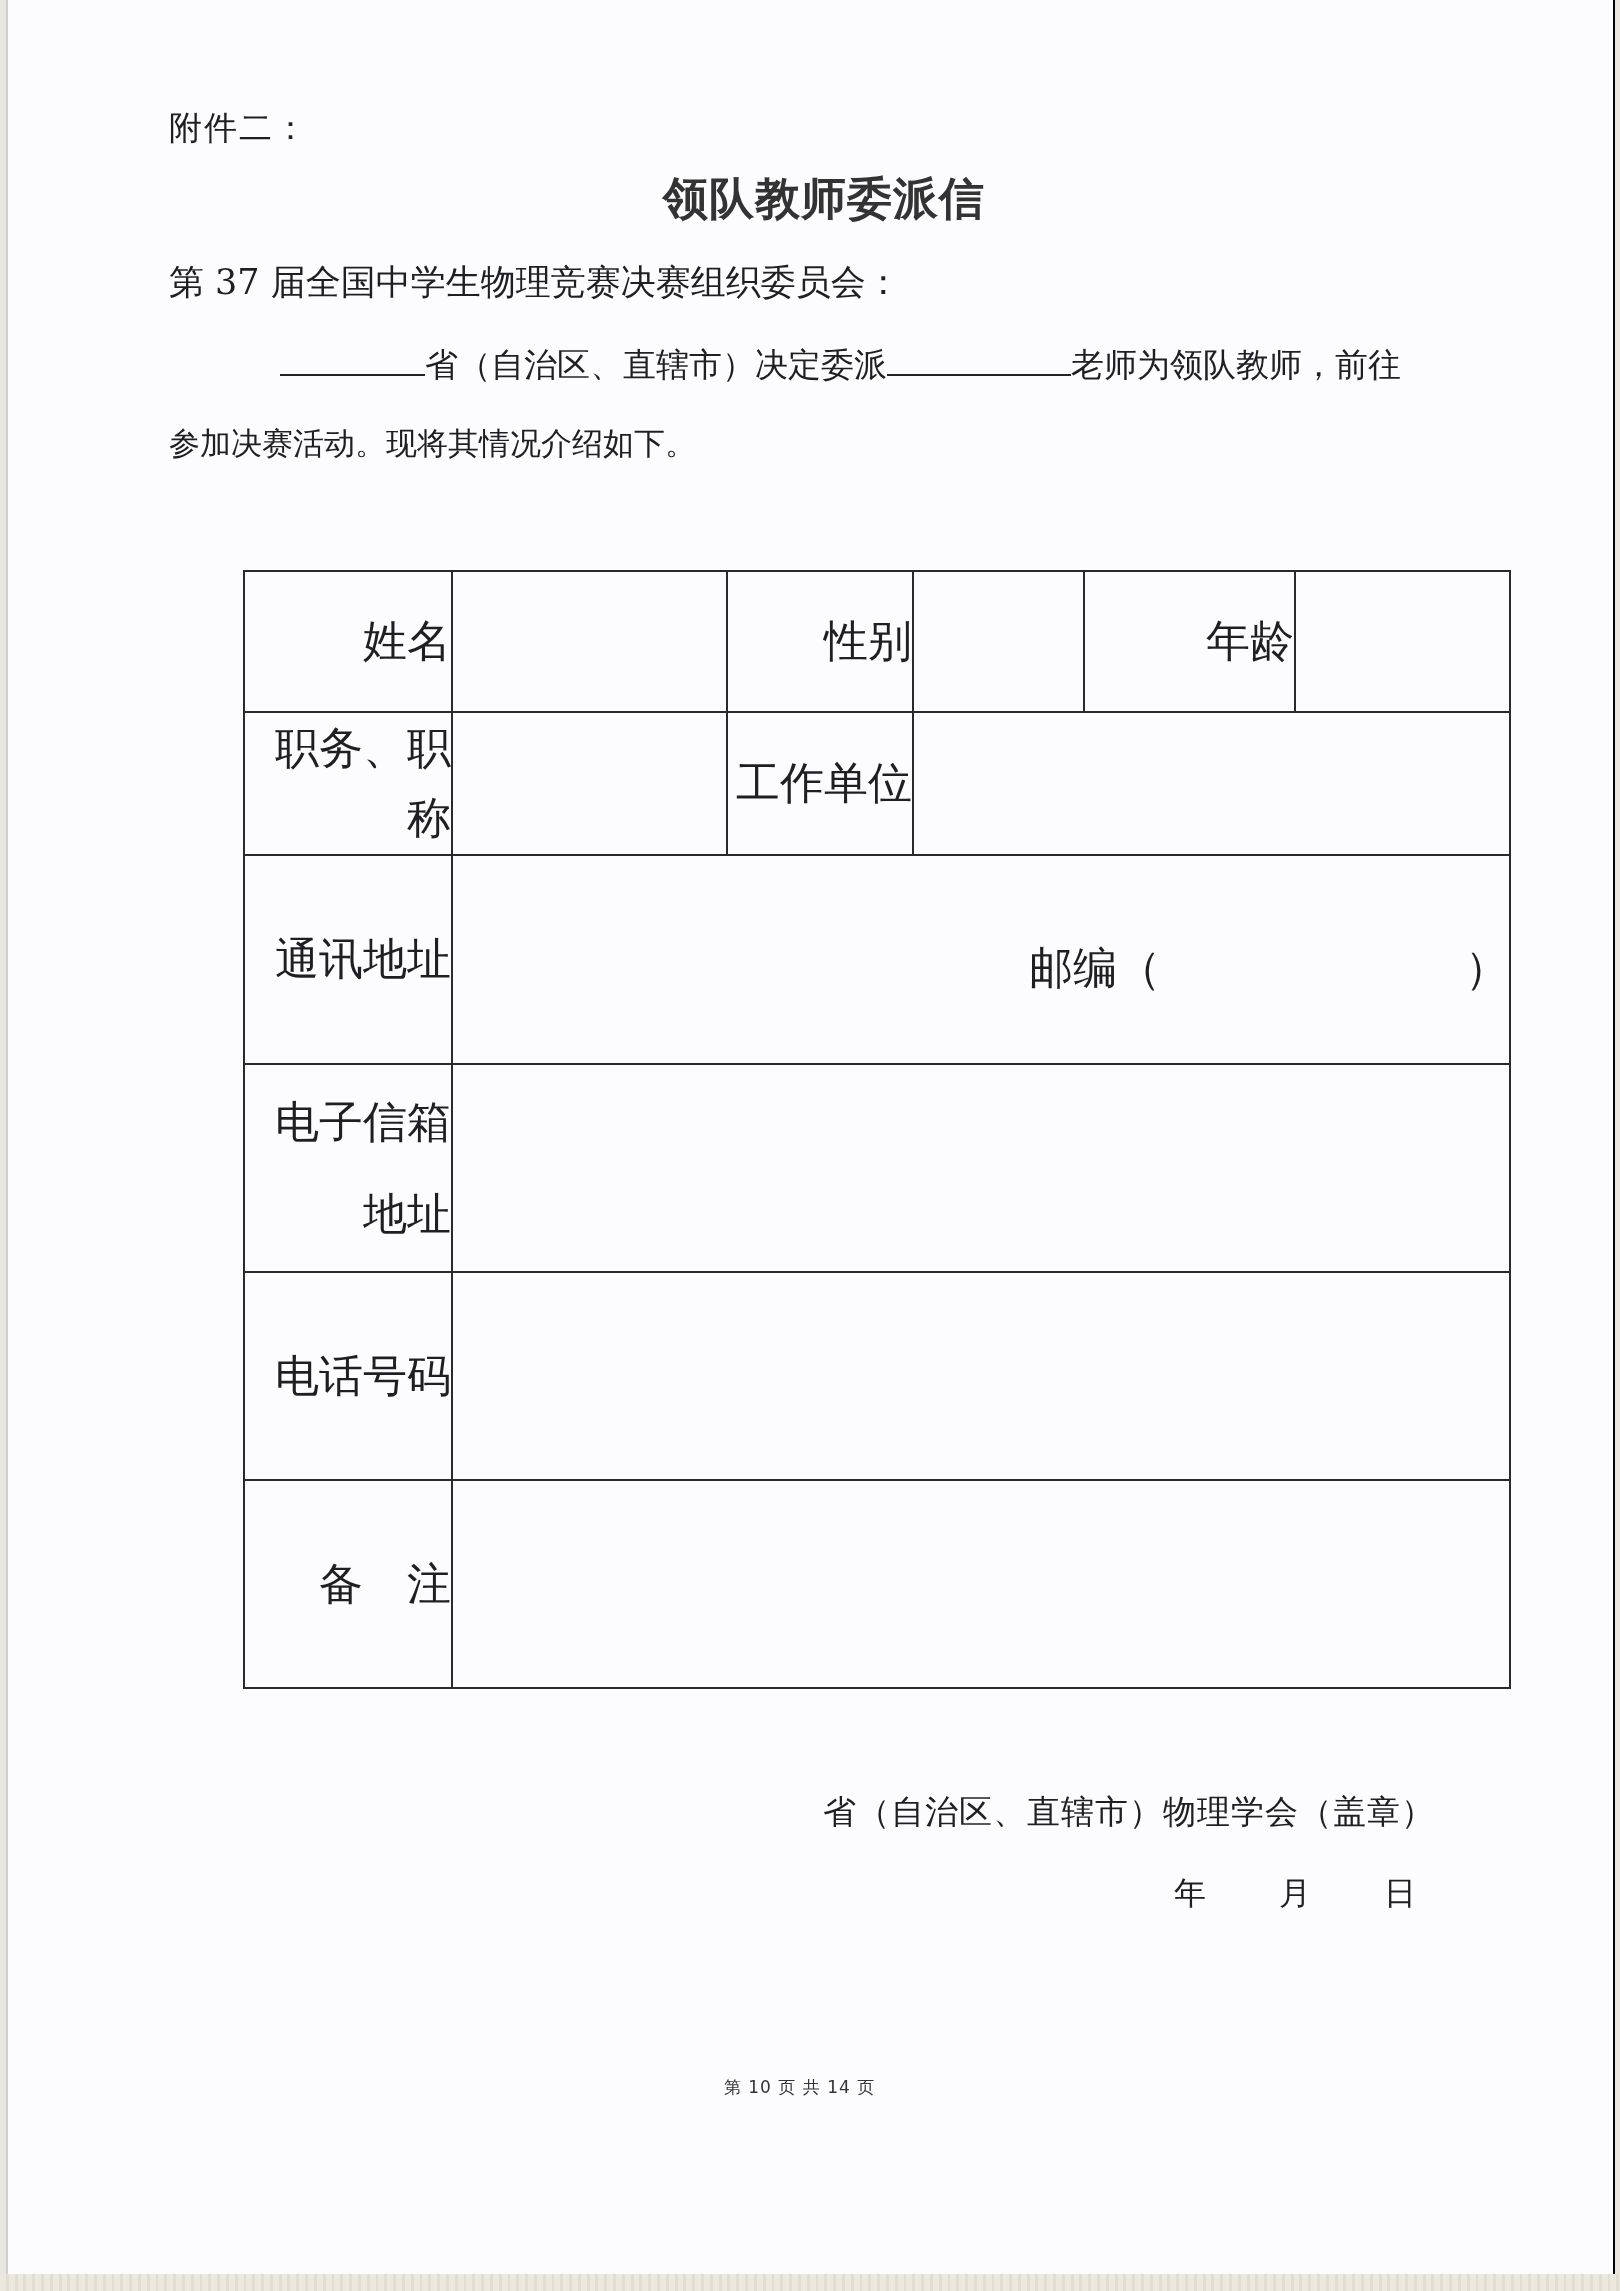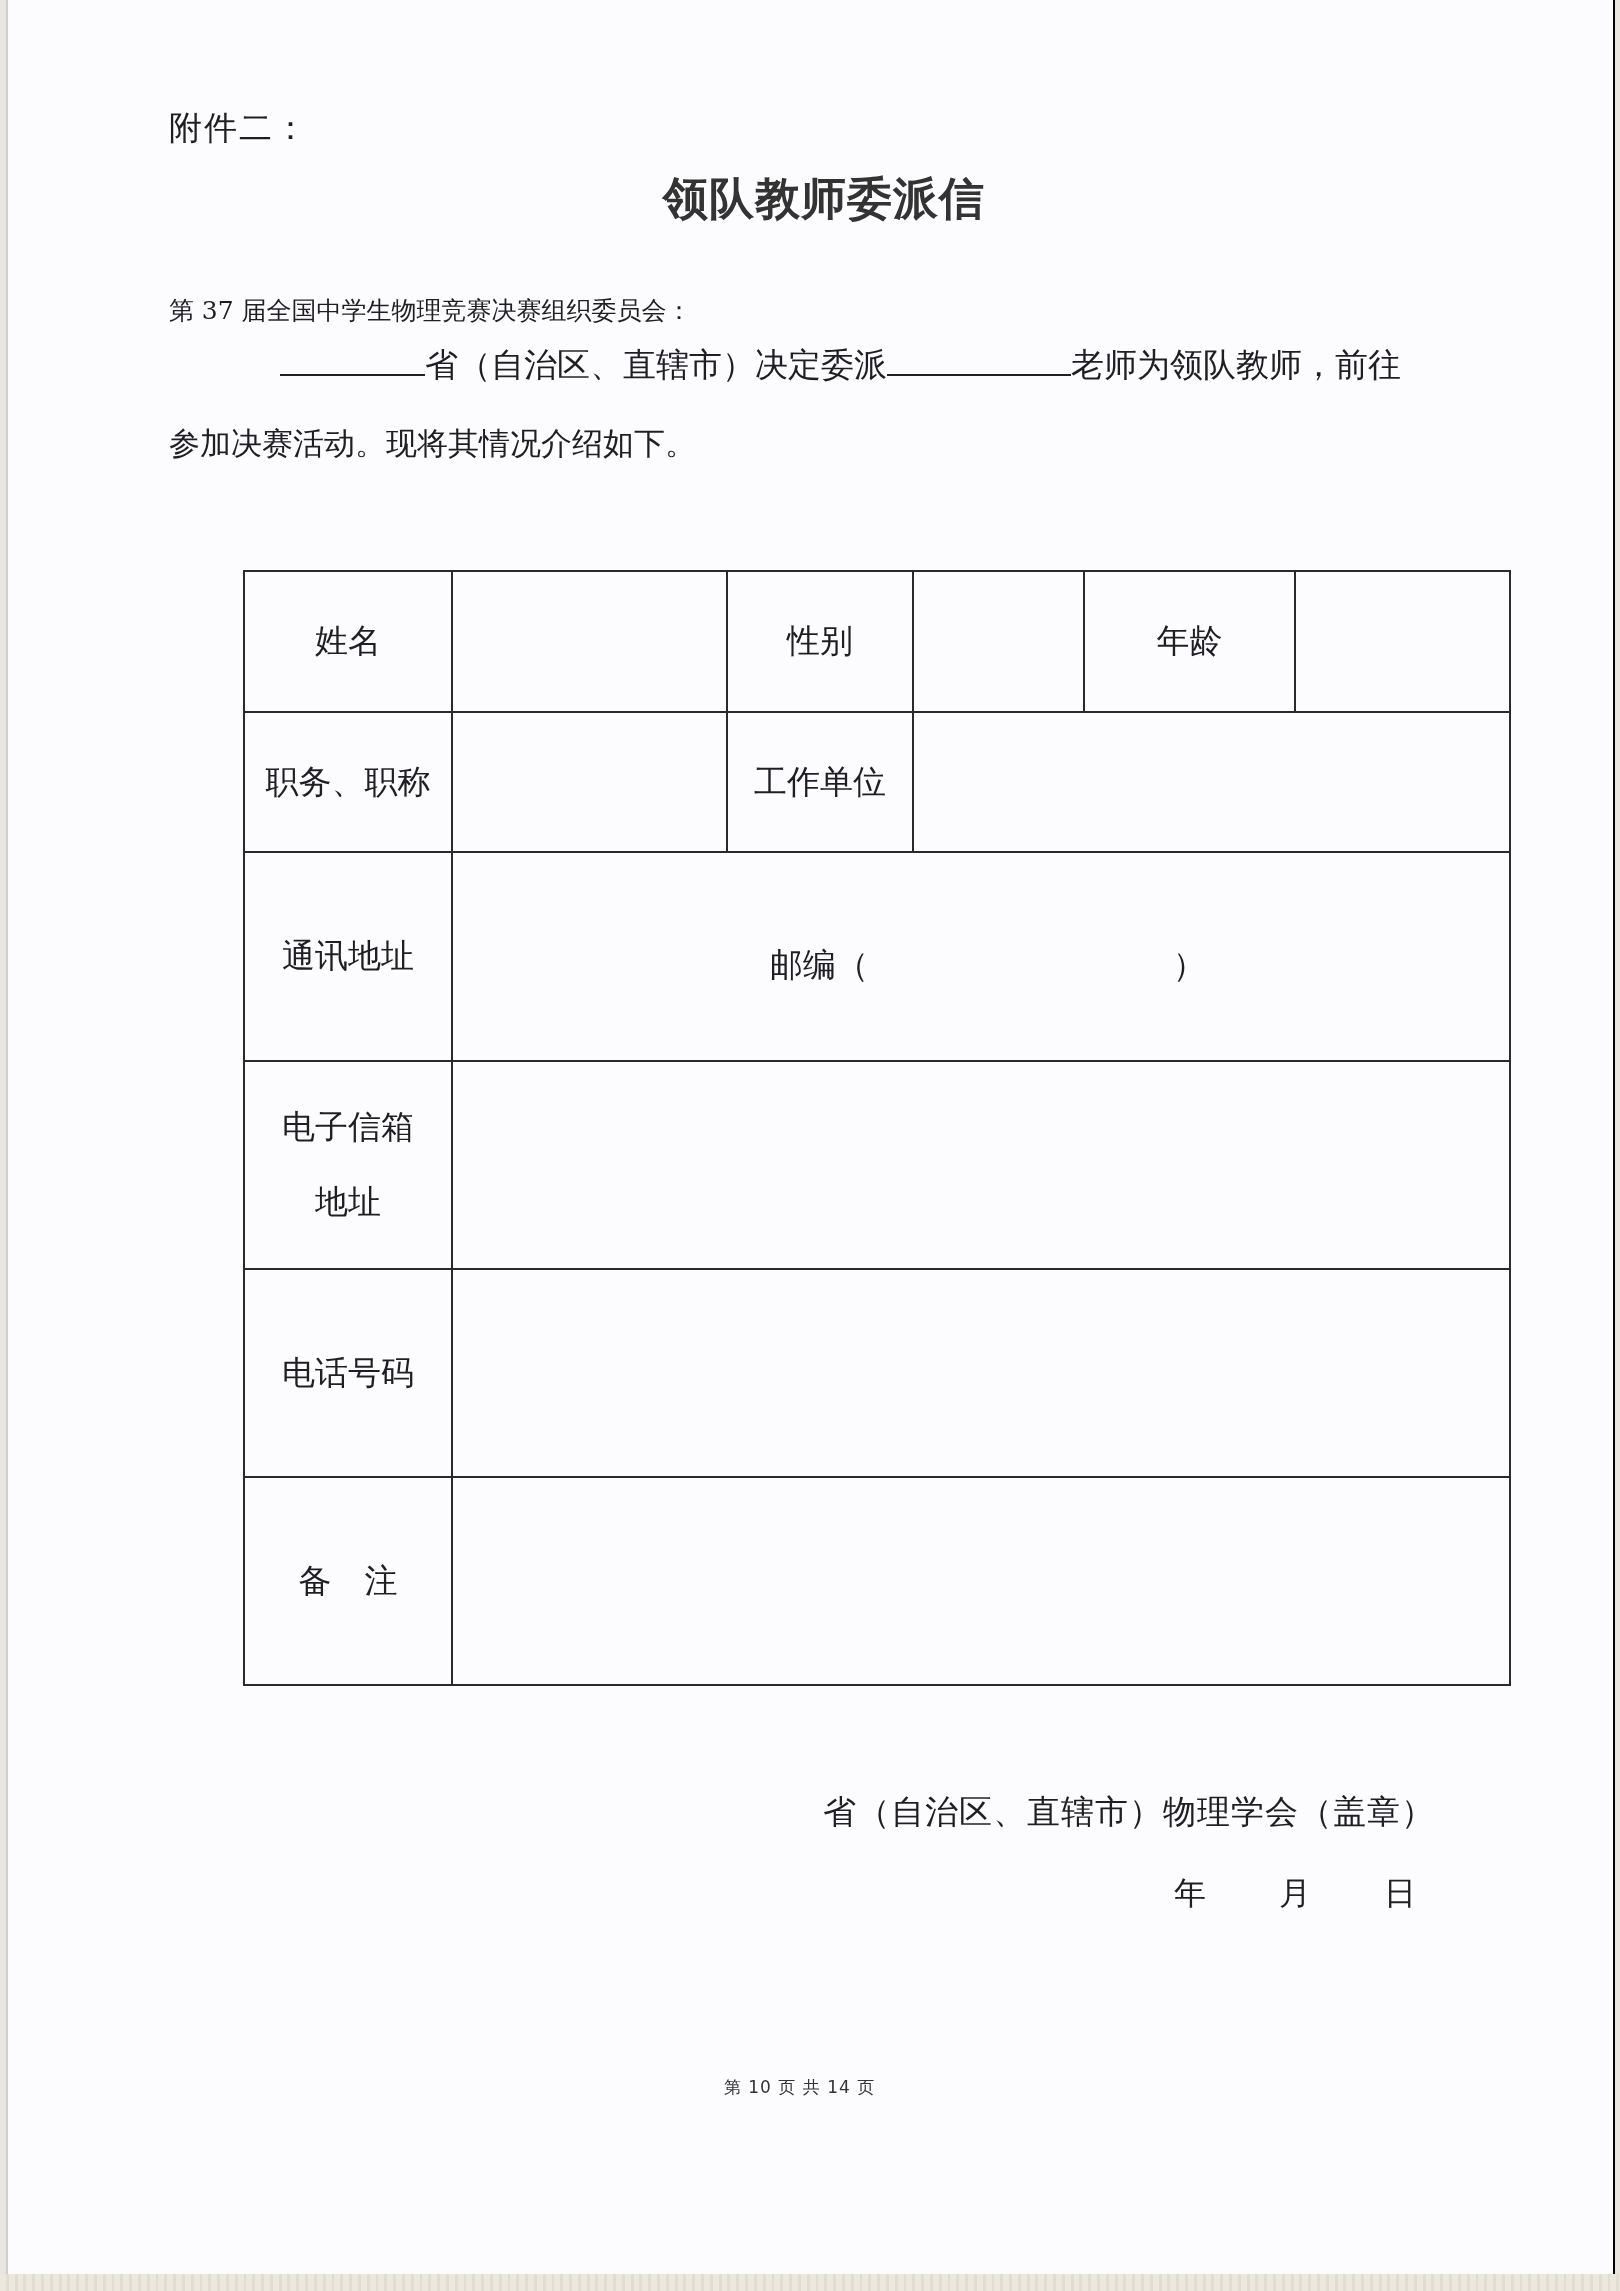--- a/index.html
+++ b/index.html
@@ -17,34 +17,34 @@
     border-right: 2px solid #000000;
   }
   .bottom-strip {
     position: absolute; left: 0; top: 2274px; width: 1620px; height: 17.6px;
     background: repeating-linear-gradient(90deg, #ede8dd 0 5.9px, #e2ddd2 5.9px 8.8px);
   }
   .abs { position: absolute; white-space: nowrap; }
   .attach { left: 161px; top: 106px; font-size: 33px; letter-spacing: 2px; }
   .title { left: 655px; top: 169px; font-size: 45px; font-weight: bold;
            font-family: Liberation Serif, serif; color: #333; letter-spacing: 1px; }
-  .addressee { left: 161px; top: 259px; font-size: 25px; margin-top: 35px; }
+  .addressee { left: 161px; top: 259px; font-size: 35px; }
   .para1 { left: 272px; top: 343px; font-size: 33px; }
   .para2 { left: 161px; top: 423px; font-size: 31px; }
   .blank { display: inline-block; border-bottom: 2px solid #222; height: 29px; vertical-align: baseline; }
   .blank.b1 { width: 145px; }
   .blank.b2 { width: 184px; }
 
   table.form {
     position: absolute; left: 235px; top: 570px;
     width: 1265px; border-collapse: collapse; table-layout: fixed;
   }
   table.form td {
     border: 2px solid #2a2a2a;
-    font-size: 33px; text-align: center; vertical-align: middle; padding: 0;
+    font-size: 44px; text-align: right; vertical-align: middle; padding: 0;
   }
   td.label { line-height: 1.6; }
   td.zip-cell { vertical-align: top; text-align: left; padding: 17.6px 0 0 13.7px !important; }
   .zip-gap { display: inline-block; width: 304px; }
 
   .seal-line { left: 815px; top: 1790px; font-size: 33px; letter-spacing: 1px; }
   .date-line { left: 1166px; top: 1872px; font-size: 32px; }
   .date-line span { display: inline-block; margin-right: 73px; }
   .footer { left: 716px; top: 2076px; font-size: 17px; font-family: "DejaVu Sans", "Liberation Sans", sans-serif; color: #333; letter-spacing: 1px; }
 </style>

